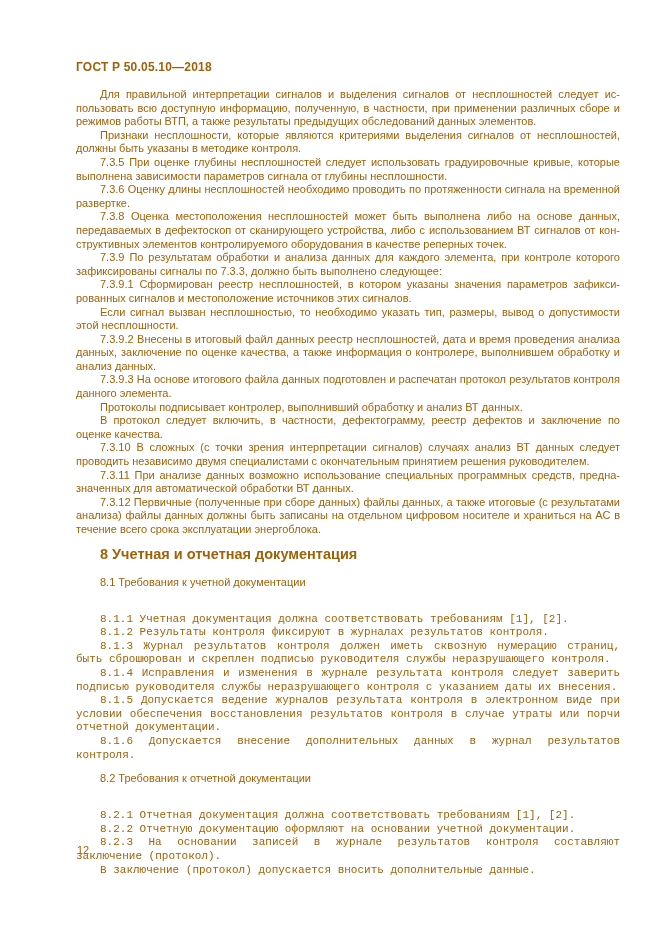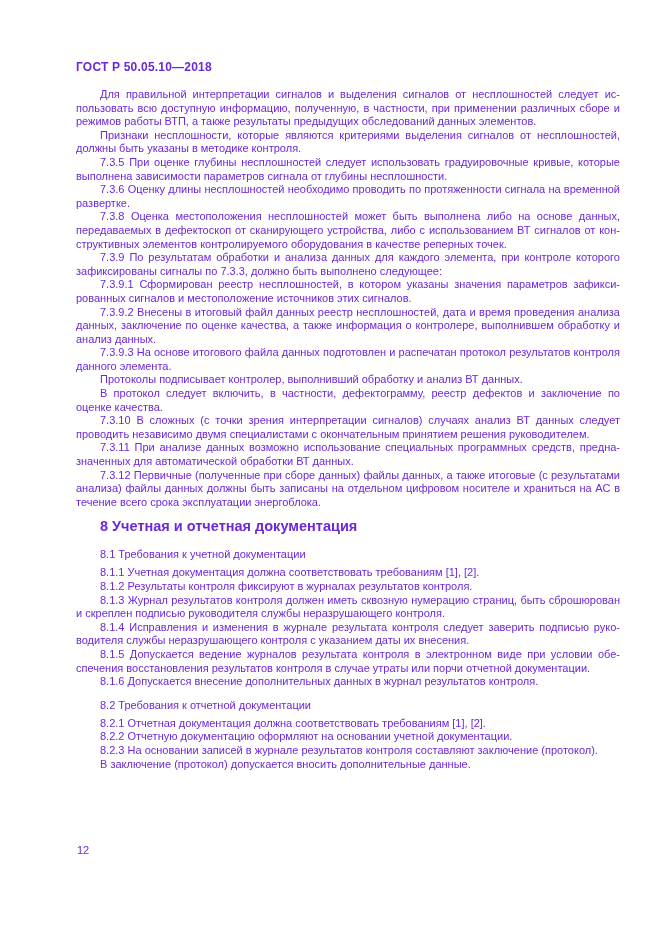--- a/index.html
+++ b/index.html
@@ -7,21 +7,21 @@
     padding: 0;
     background: #ffffff;
   }
   .page {
     position: relative;
     width: 661px;
     height: 935px;
     background: #ffffff;
     overflow: hidden;
     font-family: "Liberation Sans", sans-serif;
-    color: #6d28d9;
+    color: #a16207;
   }
   .doc-header {
     position: absolute;
     left: 76px;
     top: 60px;
     font-size: 12px;
     font-weight: bold;
     letter-spacing: 0.2px;
     white-space: nowrap;
   }
@@ -51,21 +51,22 @@
     margin: 12px 0 0 0;
     font-size: 11px;
     line-height: 15px;
     font-weight: normal;
     text-indent: 24px;
   }
   .sub-title.second {
     margin-top: 9px;
   }
   .para-group {
-    margin-top: 4px;
+    margin-top: 23px;
+    font-family: Liberation Mono, monospace;
   }
   .page-number {
     position: absolute;
     left: 77px;
     top: 844px;
     font-size: 11px;
     text-align: right;
   }
 </style>
 </head>
@@ -76,20 +77,21 @@
   <div class="doc-header">ГОСТ Р 50.05.10—2018</div>
 
   <div class="content">
     <p>Для правильной интерпретации сигналов и выделения сигналов от несплошностей следует ис­пользовать всю доступную информацию, полученную, в частности, при применении различных сборе и режимов работы ВТП, а также результаты предыдущих обследований данных элементов.</p>
     <p>Признаки несплошности, которые являются критериями выделения сигналов от несплошностей, должны быть указаны в методике контроля.</p>
     <p>7.3.5 При оценке глубины несплошностей следует использовать градуировочные кривые, которые выполнена зависимости параметров сигнала от глубины несплошности.</p>
     <p>7.3.6 Оценку длины несплошностей необходимо проводить по протяженности сигнала на времен­ной развертке.</p>
     <p>7.3.8 Оценка местоположения несплошностей может быть выполнена либо на основе данных, передаваемых в дефектоскоп от сканирующего устройства, либо с использованием ВТ сигналов от кон­структивных элементов контролируемого оборудования в качестве реперных точек.</p>
     <p>7.3.9 По результатам обработки и анализа данных для каждого элемента, при контроле которого зафиксированы сигналы по 7.3.3, должно быть выполнено следующее:</p>
     <p>7.3.9.1 Сформирован реестр несплошностей, в котором указаны значения параметров зафикси­рованных сигналов и местоположение источников этих сигналов.</p>
+    <p>Если сигнал вызван несплошностью, то необходимо указать тип, размеры, вывод о допустимости этой несплошности.</p>
     <p>7.3.9.2 Внесены в итоговый файл данных реестр несплошностей, дата и время проведения ана­лиза данных, заключение по оценке качества, а также информация о контролере, выполнившем обра­ботку и анализ данных.</p>
     <p>7.3.9.3 На основе итогового файла данных подготовлен и распечатан протокол результатов кон­троля данного элемента.</p>
     <p>Протоколы подписывает контролер, выполнивший обработку и анализ ВТ данных.</p>
     <p>В протокол следует включить, в частности, дефектограмму, реестр дефектов и заключение по оценке качества.</p>
     <p>7.3.10 В сложных (с точки зрения интерпретации сигналов) случаях анализ ВТ данных следует проводить независимо двумя специалистами с окончательным принятием решения руководителем.</p>
     <p>7.3.11 При анализе данных возможно использование специальных программных средств, предна­значенных для автоматической обработки ВТ данных.</p>
     <p>7.3.12 Первичные (полученные при сборе данных) файлы данных, а также итоговые (с результа­тами анализа) файлы данных должны быть записаны на отдельном цифровом носителе и храниться на АС в течение всего срока эксплуатации энергоблока.</p>
 
     <h1 class="section-title">8 Учетная и отчетная документация</h1>
 

